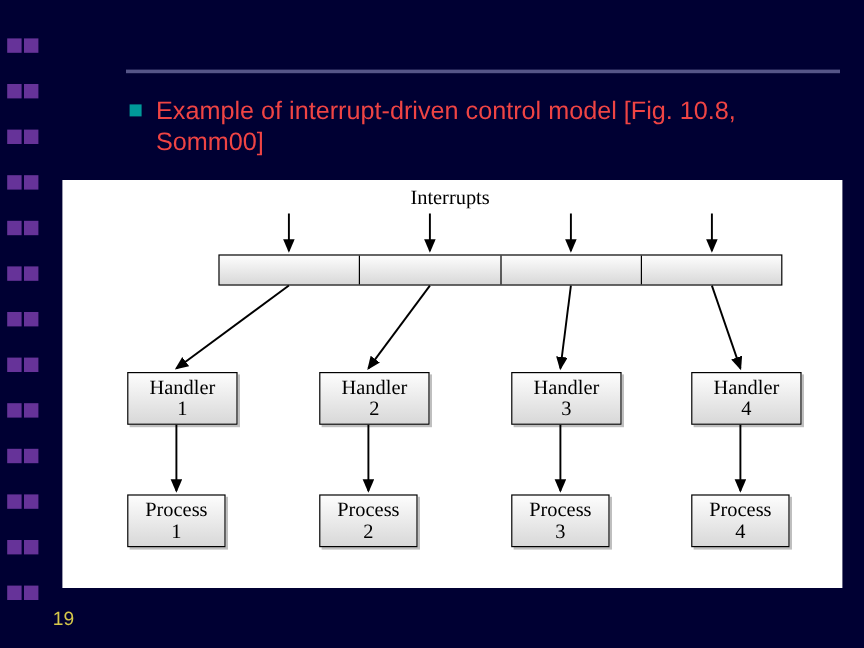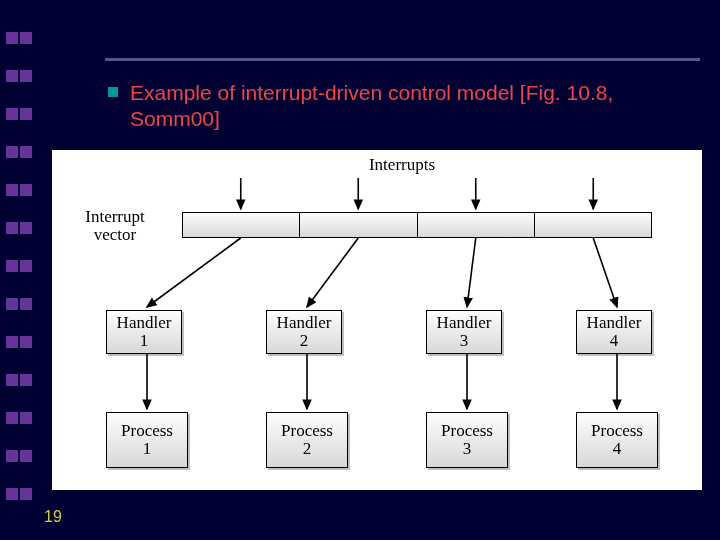--- a/index.html
+++ b/index.html
@@ -76,21 +76,20 @@
     left: 52px;
     top: 150px;
     width: 650px;
     height: 340px;
     background: #ffffff;
   }
   .d-label {
     position: absolute;
     font-family: "Times New Roman", Times, serif;
     color: #000;
-    text-align: center;
     line-height: 1.05;
     font-size: 17px;
   }
   
   .ivbar {
     position: absolute;
     left: 130px;
     top: 62px;
     width: 470px;
     height: 26px;
@@ -107,22 +106,22 @@
     font-family: "Times New Roman", Times, serif;
     font-size: 17px;
     color: #000;
     display: flex;
     align-items: center;
     justify-content: center;
     text-align: center;
     line-height: 1.05;
     box-shadow: 2px 2px 0 rgba(0,0,0,0.25);
   }
-  .handler { width: 76px; height: 44px; }
-  .process { width: 82px; height: 56px; }
+  .handler { width: 92px; height: 44px; }
+  .process { width: 82px; height: 44px; }
   svg.arrows { position: absolute; left:0; top:0; width:650px; height:340px; }
 </style>
 </head>
 <body>
 
 <div class="slide">
 
   <div class="side-squares" id="sideSquares">
       <div class="sq" style="left: 6px; top: 32px;"></div>
       <div class="sq" style="left: 20px; top: 32px;"></div>
@@ -156,24 +155,20 @@
 
   <div class="bullet-wrap">
     <div class="bullet-sq"></div>
     <div>Example of interrupt-driven control model [Fig. 10.8, Somm00]</div>
   </div>
 
   <div class="diagram">
 
     <div class="d-label" style="left:290px; top:6px; width:120px;">Interrupts</div>
 
-    <div class="d-label" style="left:18px; top:58px; width:90px;">
-      <span>Interrupt</span><br>
-      <span>vector</span>
-    </div>
 
     <div class="ivbar" id="ivbar">
         <div class="cell"></div>
         <div class="cell"></div>
         <div class="cell"></div>
         <div class="cell"></div>
       </div>
 
     <div id="boxes">
         <div class="box handler" style="left: 54px; top: 160px; white-space: pre-line;">Handler

